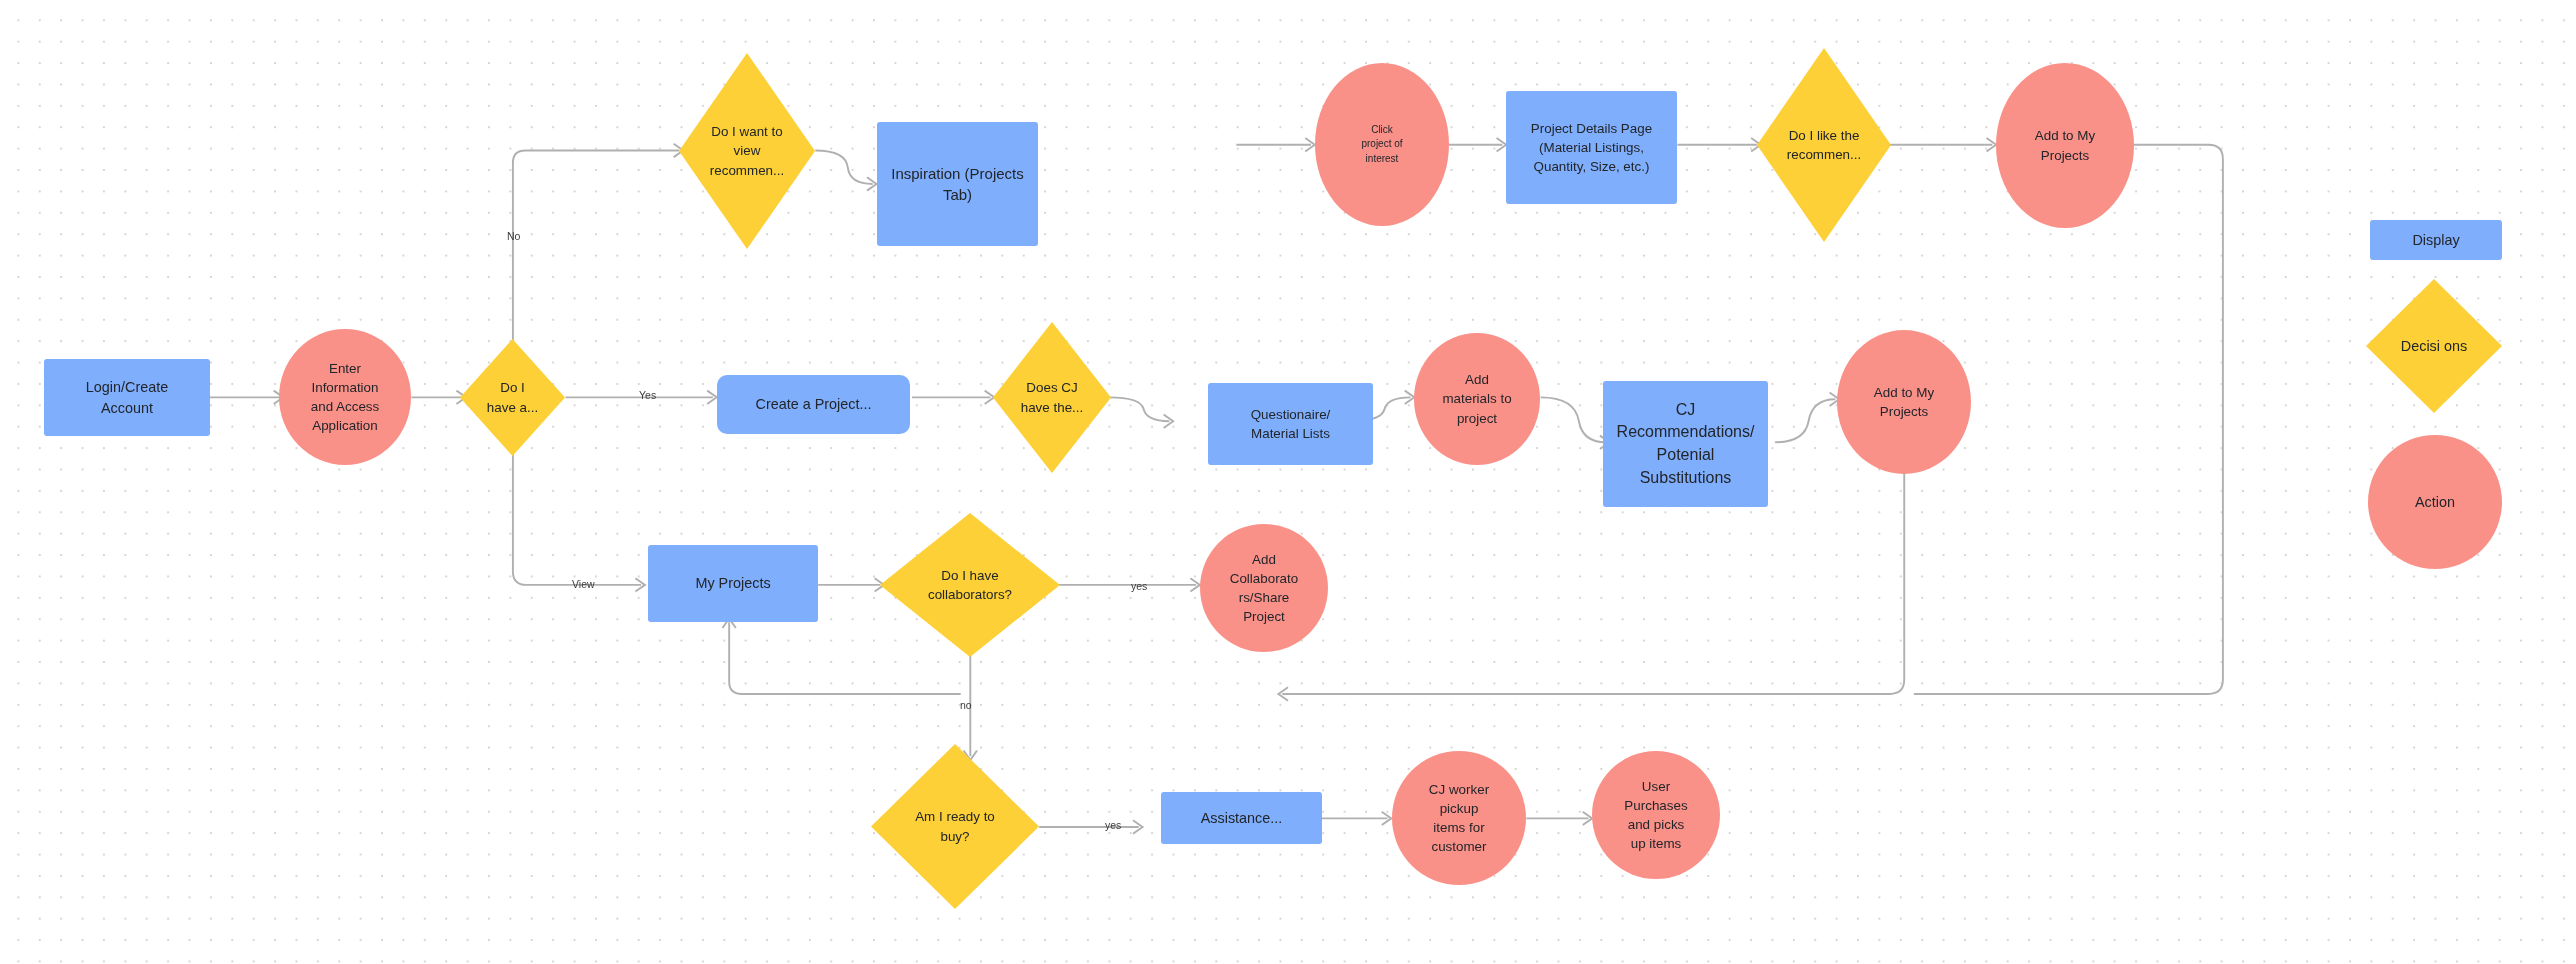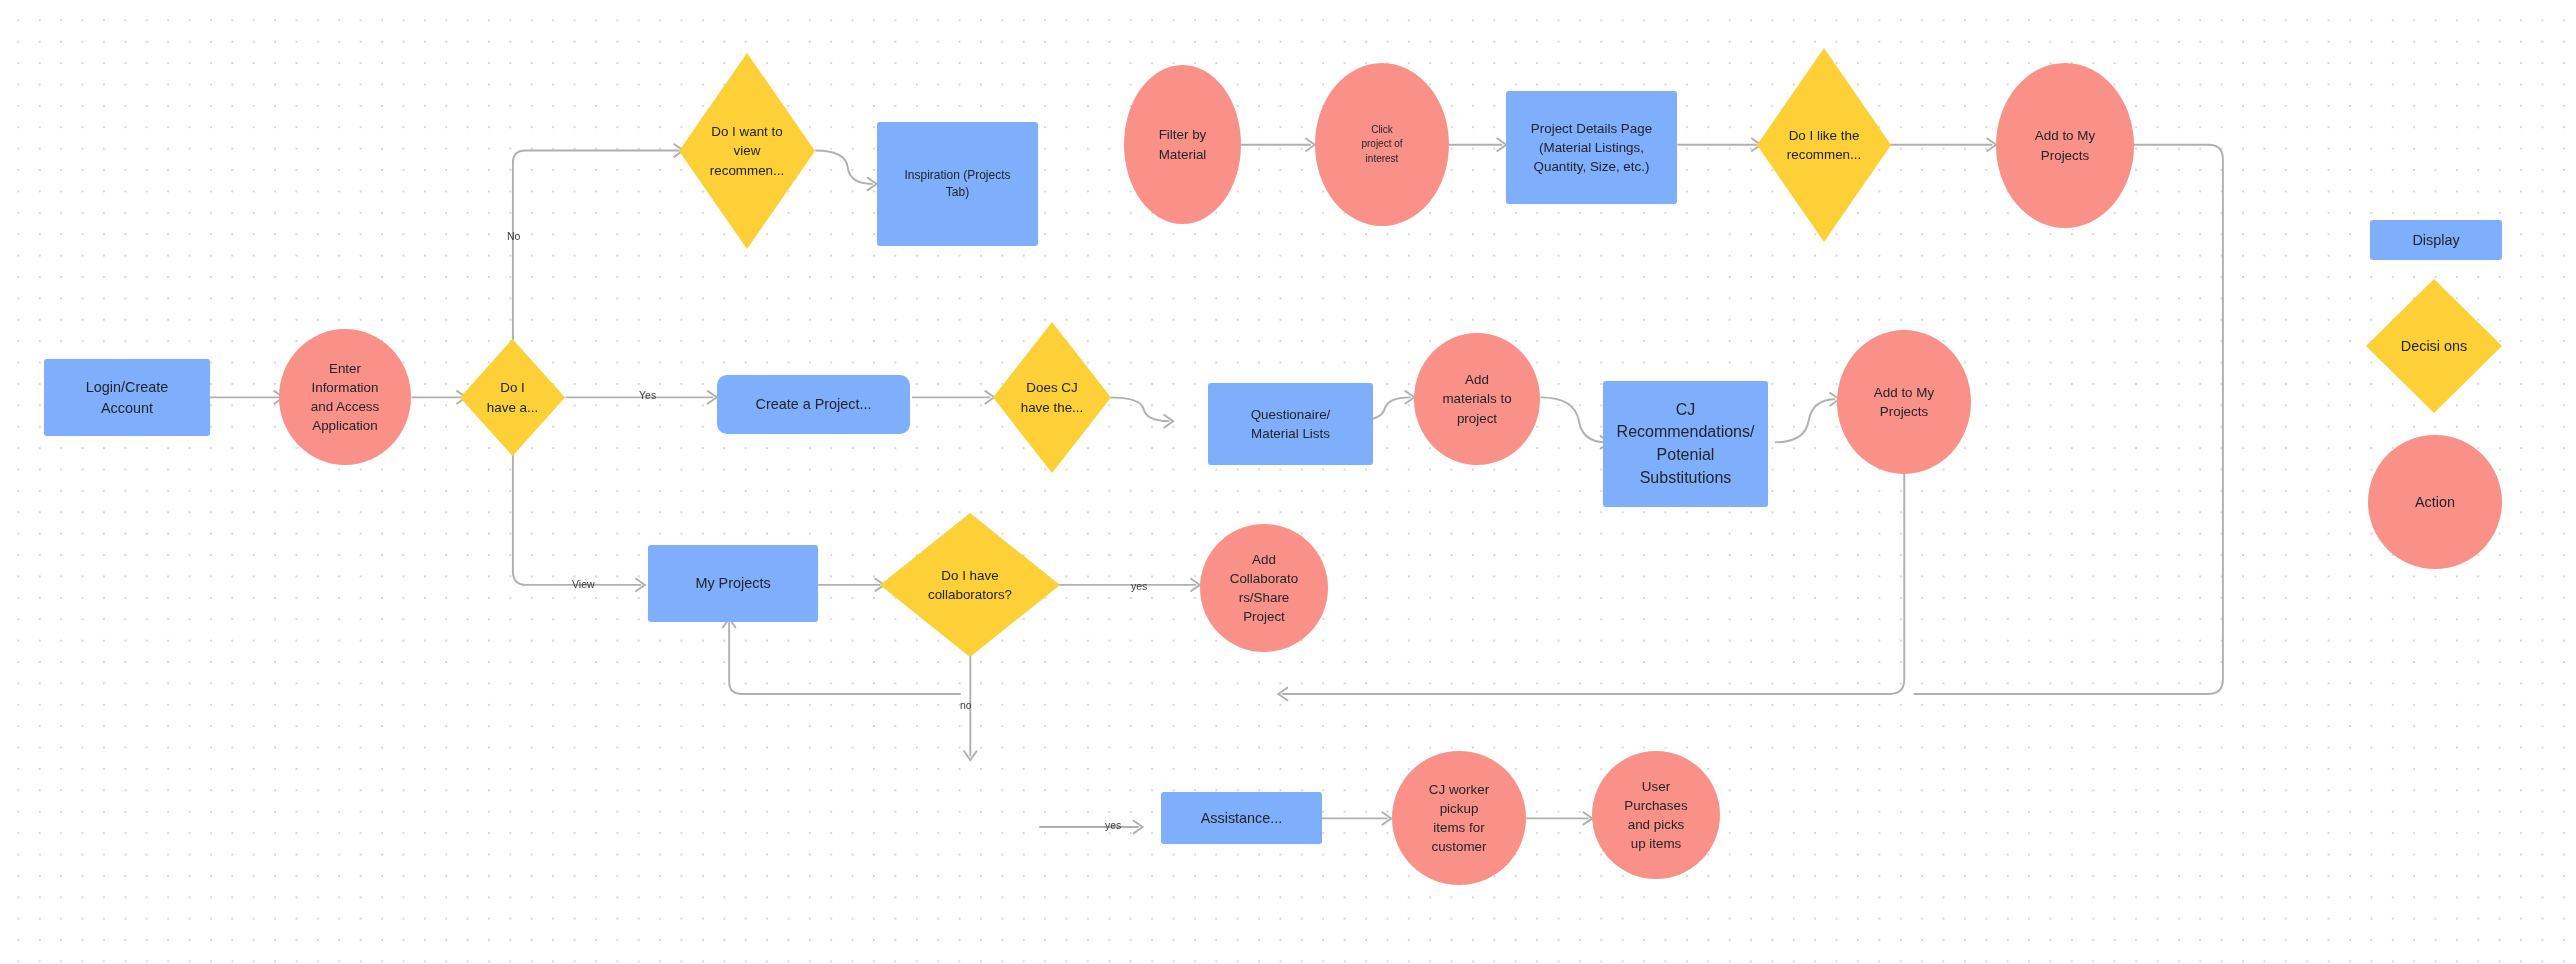--- a/index.html
+++ b/index.html
@@ -185,29 +185,25 @@
 have a...</span>
   </div>
 
   <div class="node shape-diamond" style="left:679px;top:53px;width:136px;height:196px;font-size:13.4px;">
     <div class="dia-bg"></div>
     <span class="lbl">Do I want to
 view
 recommen...</span>
   </div>
 
-  <div class="node shape-box" style="left:877px;top:122px;width:161px;height:124px;font-size:12px;">
+  <div class="node shape-box" style="left:877px;top:122px;width:161px;height:124px;font-size:15px;">
     <span class="lbl">Inspiration (Projects
 Tab)</span>
   </div>
 
-  <div class="node shape-circle" style="left:1124px;top:65px;width:117px;height:159px;font-size:13.4px;">
-    <span class="lbl">Filter by
-Material</span>
-  </div>
 
   <div class="node shape-circle" style="left:1315px;top:63px;width:134px;height:163px;font-size:10px;">
     <span class="lbl">Click
 project of
 interest</span>
   </div>
 
   <div class="node shape-box" style="left:1506px;top:91px;width:171px;height:113px;font-size:13.4px;">
     <span class="lbl">Project Details Page
 (Material Listings,
@@ -268,20 +264,25 @@
 collaborators?</span>
   </div>
 
   <div class="node shape-circle" style="left:1200px;top:524px;width:128px;height:128px;font-size:13.4px;">
     <span class="lbl">Add
 Collaborato
 rs/Share
 Project</span>
   </div>
 
+  <div class="node shape-diamond" style="left:871px;top:744px;width:168px;height:165px;font-size:13.4px;">
+    <div class="dia-bg"></div>
+    <span class="lbl">Am I ready to
+buy?</span>
+  </div>
 
   <div class="node shape-box" style="left:1161px;top:792px;width:161px;height:52px;font-size:14.4px;">
     <span class="lbl">Assistance...</span>
   </div>
 
   <div class="node shape-circle" style="left:1392px;top:751px;width:134px;height:134px;font-size:13.4px;">
     <span class="lbl">CJ worker
 pickup
 items for
 customer</span>

